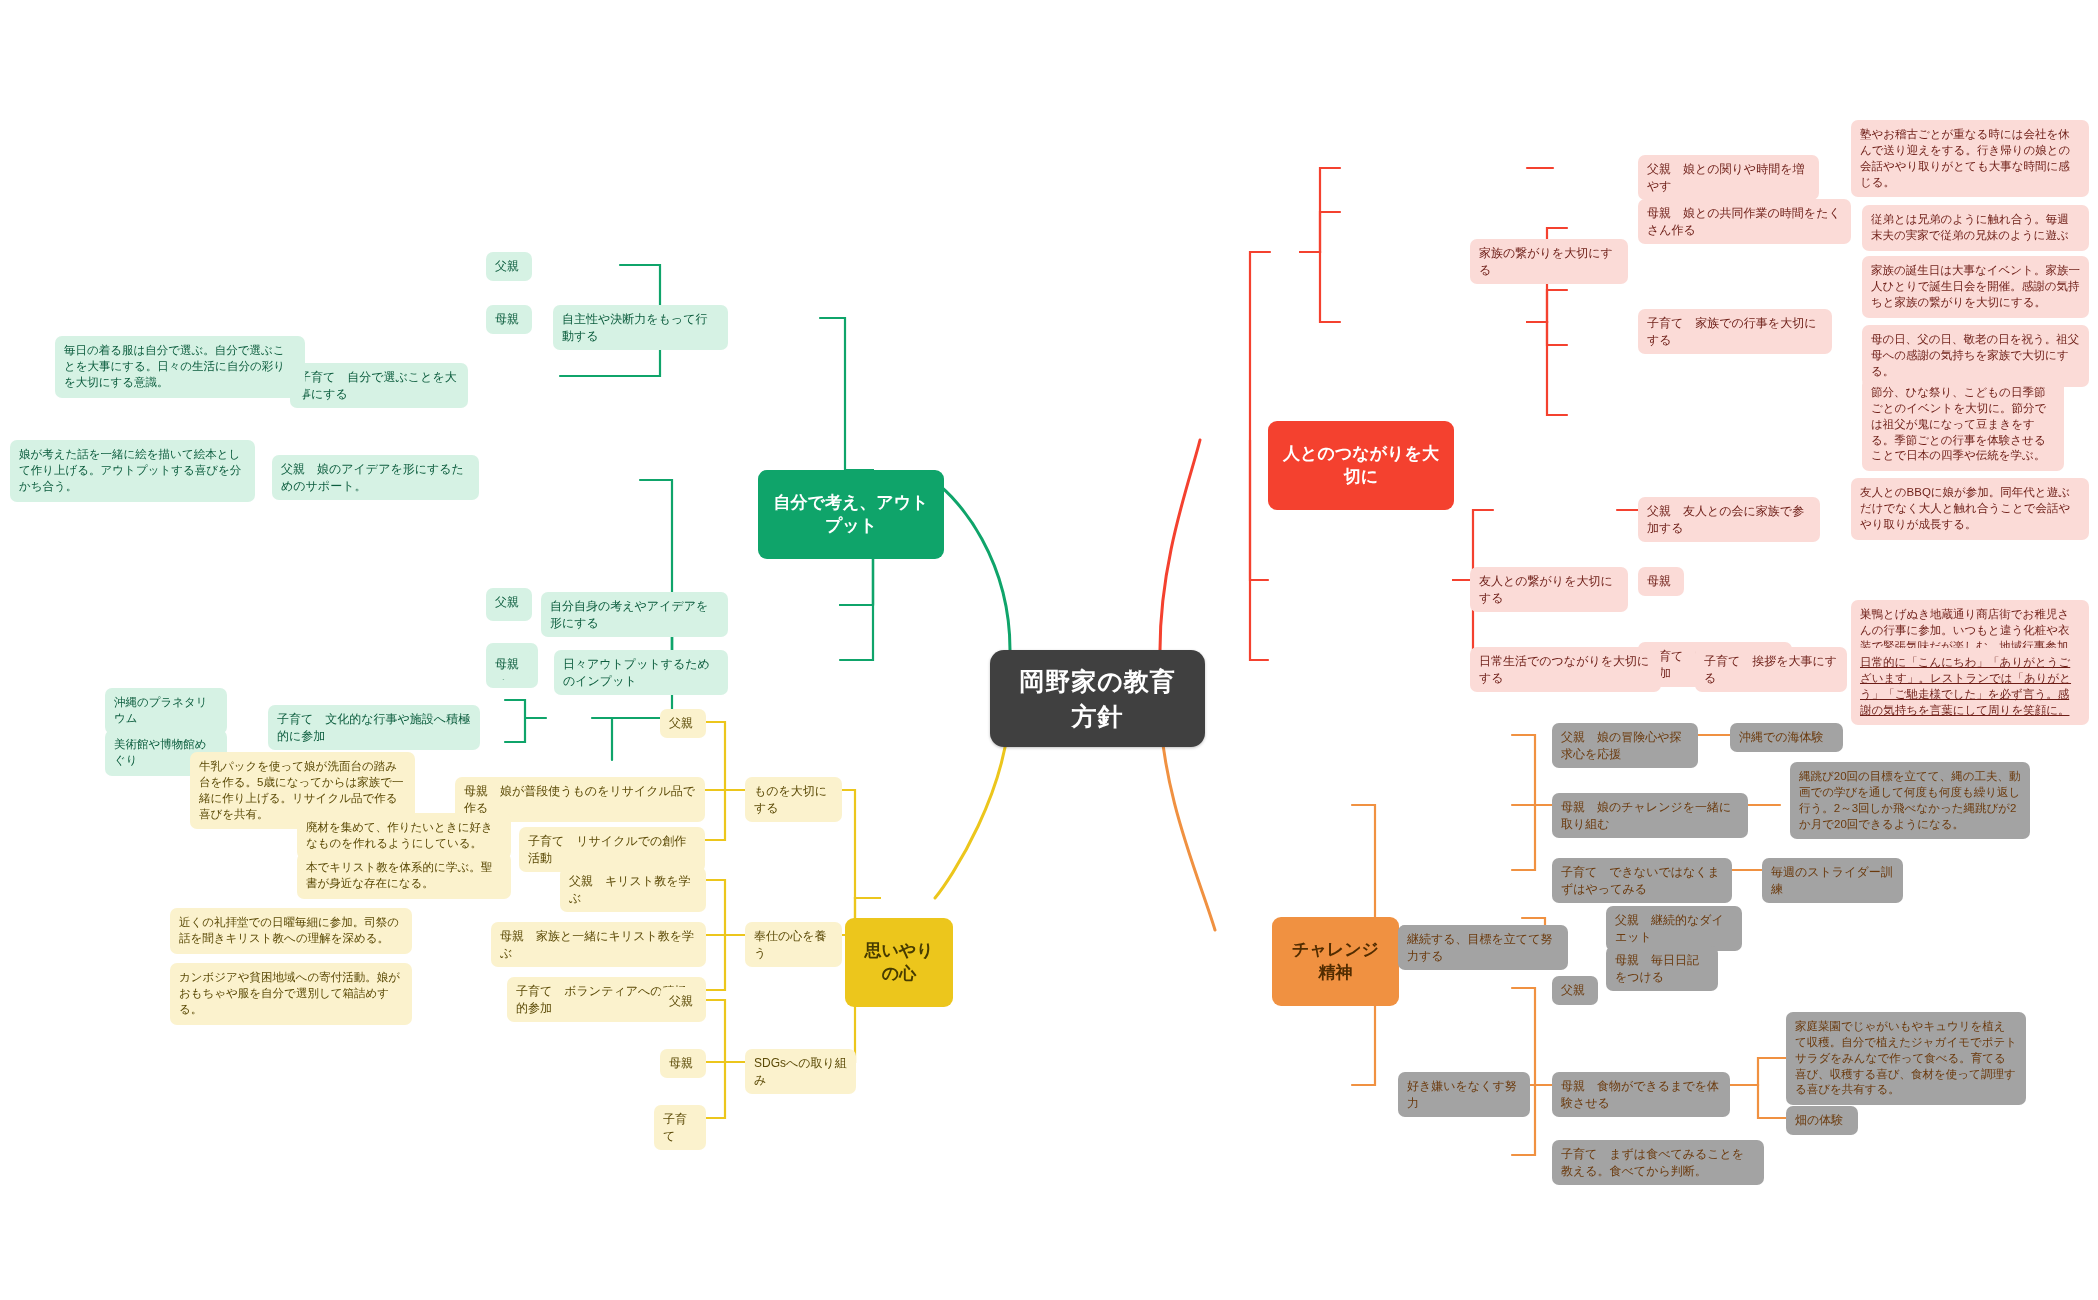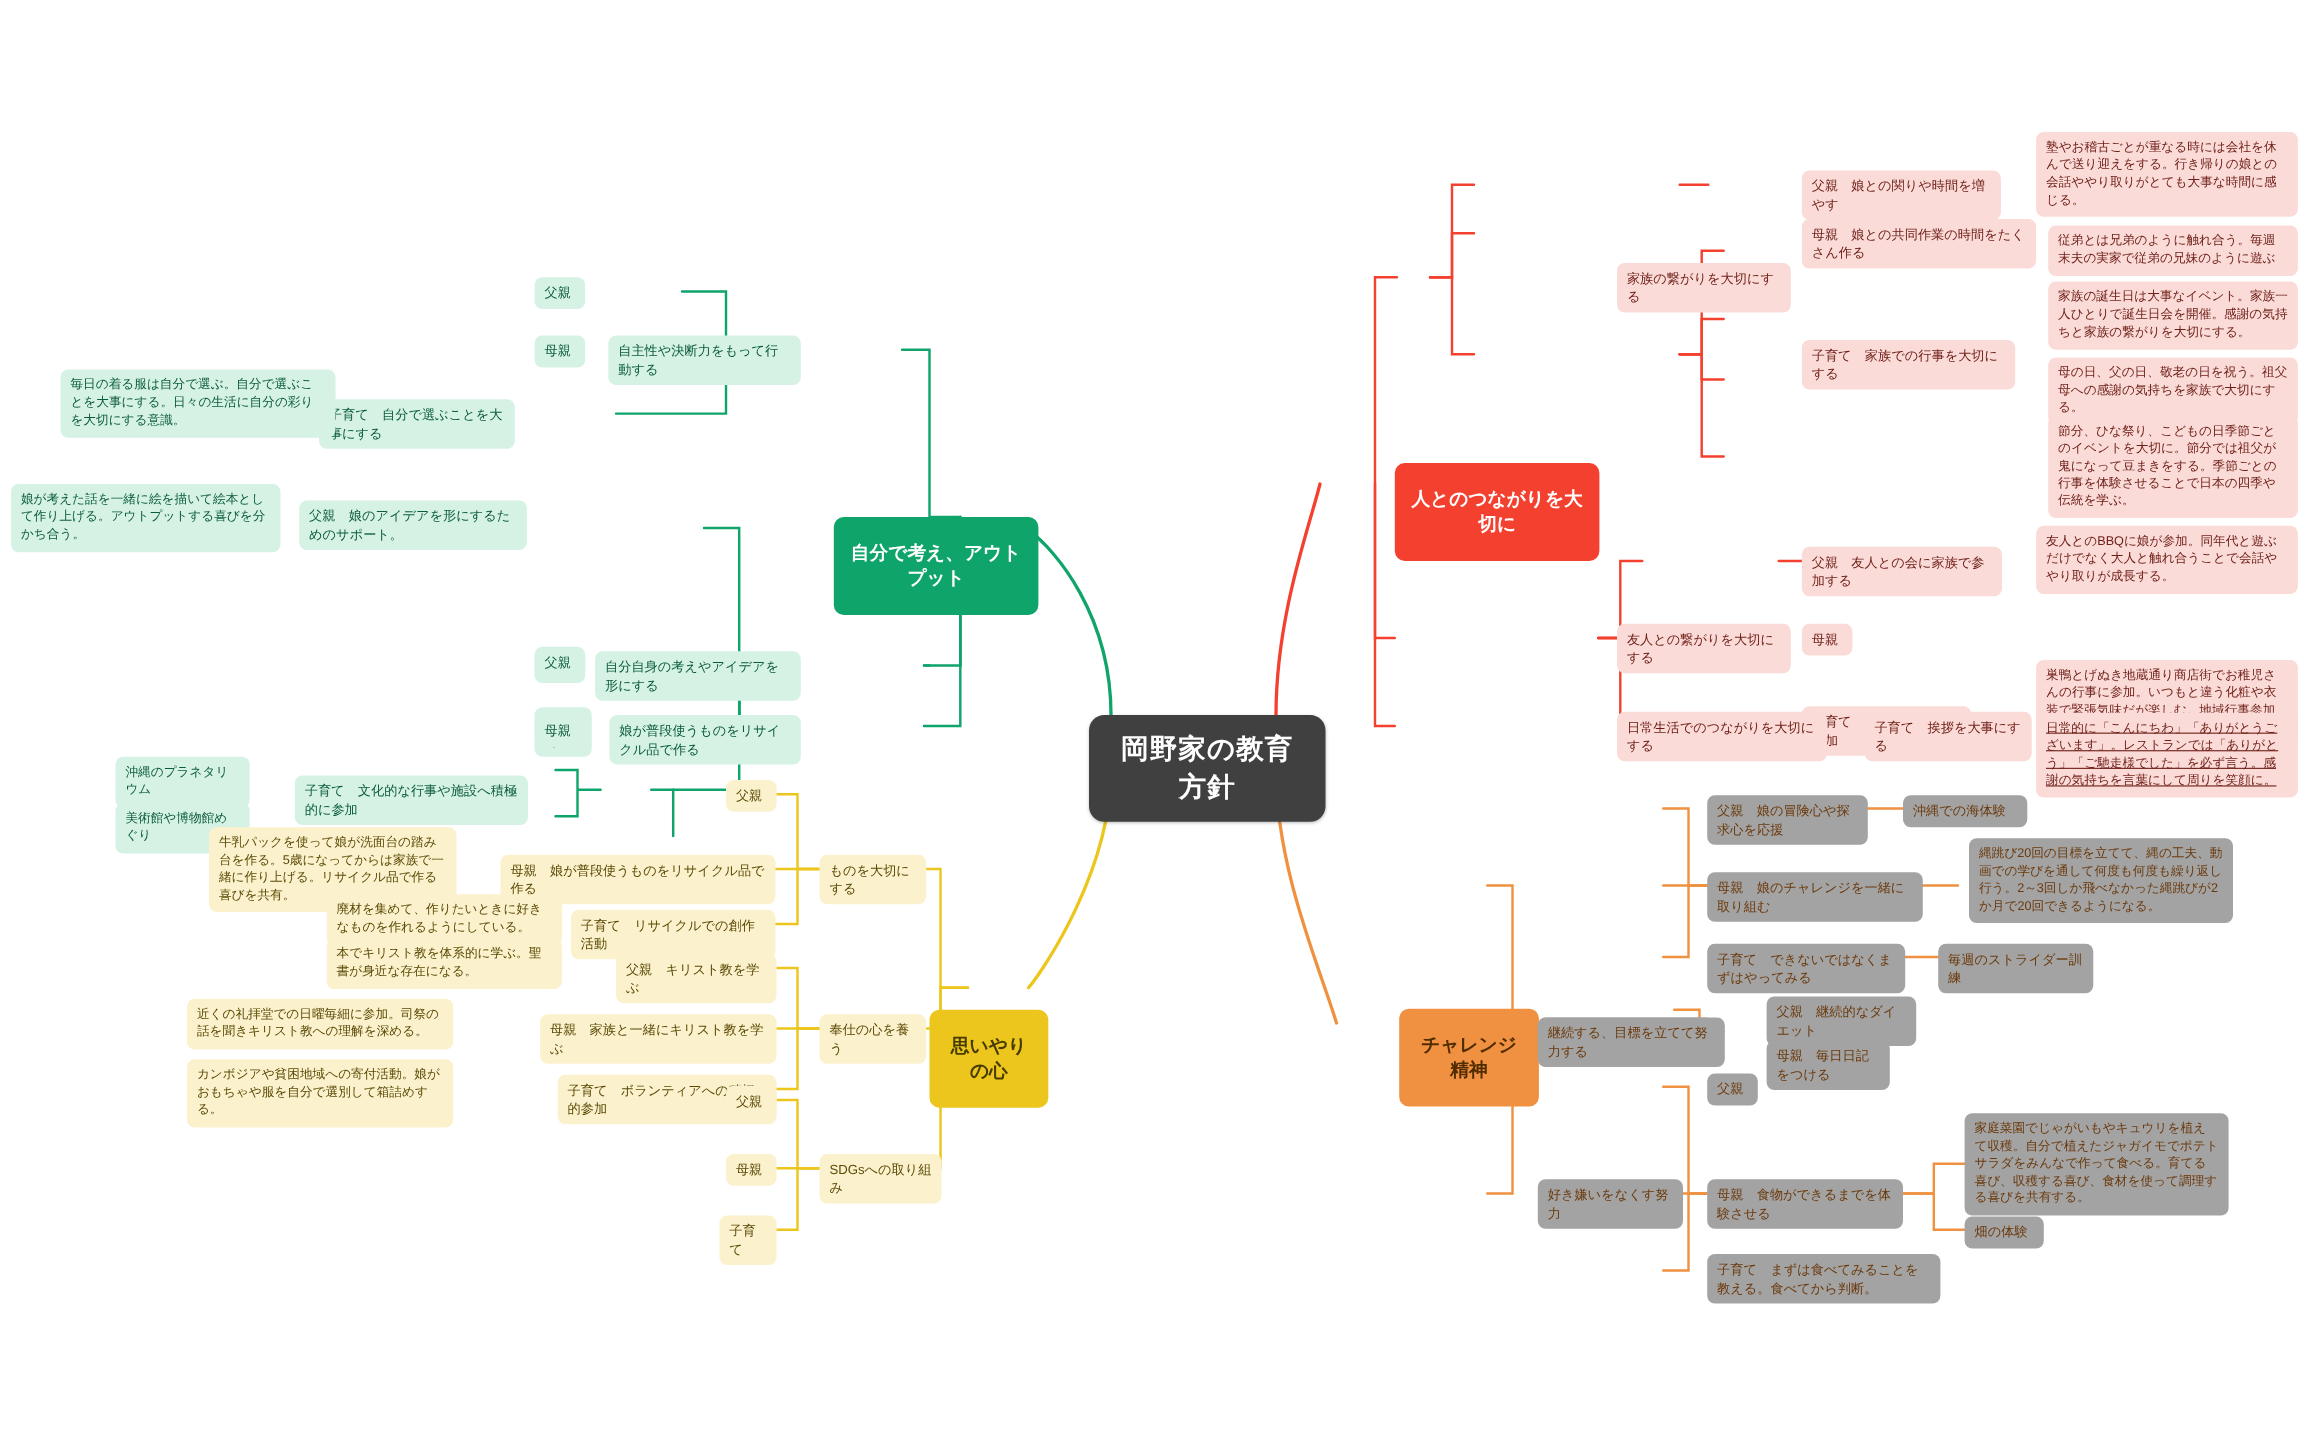--- a/index.html
+++ b/index.html
@@ -176,38 +176,38 @@
   <div class="node chip g" style="left:486px;top:305px;width:46px;">母親</div>
   <div class="node chip g" style="left:290px;top:363px;width:178px;">子育て　自分で選ぶことを大事にする</div>
   <div class="node leaf g" style="left:55px;top:336px;width:250px;">毎日の着る服は自分で選ぶ。自分で選ぶことを大事にする。日々の生活に自分の彩りを大切にする意識。</div>
 
   <div class="node chip g" style="left:541px;top:592px;width:187px;">自分自身の考えやアイデアを形にする</div>
   <div class="node chip g" style="left:272px;top:455px;width:207px;">父親　娘のアイデアを形にするためのサポート。</div>
   <div class="node leaf g" style="left:10px;top:440px;width:245px;">娘が考えた話を一緒に絵を描いて絵本として作り上げる。アウトプットする喜びを分かち合う。</div>
   <div class="node chip g" style="left:486px;top:592px;width:46px;">母親</div>
   <div class="node chip g" style="left:486px;top:643px;width:52px;">子育て</div>
 
-  <div class="node chip g" style="left:554px;top:650px;width:174px;">娘が普段使うものをリサイクル品で作る</div>
+  <div class="node chip g" style="left:554px;top:650px;width:174px;">日々アウトプットするためのインプット</div>
   <div class="node chip g" style="left:486px;top:588px;width:46px;">父親</div>
   <div class="node chip g" style="left:486px;top:650px;width:46px;">母親</div>
   <div class="node chip g" style="left:268px;top:705px;width:212px;">子育て　文化的な行事や施設へ積極的に参加</div>
   <div class="node leaf g" style="left:105px;top:688px;width:122px;">沖縄のプラネタリウム</div>
   <div class="node leaf g" style="left:105px;top:730px;width:122px;">美術館や博物館めぐり</div>
 
   <div class="node b1 red" style="left:1268px;top:421px;width:186px;">人とのつながりを大切に</div>
 
   <div class="node chip r" style="left:1470px;top:239px;width:158px;">家族の繋がりを大切にする</div>
   <div class="node chip r" style="left:1638px;top:155px;width:181px;">父親　娘との関りや時間を増やす</div>
   <div class="node leaf r" style="left:1851px;top:120px;width:238px;">塾やお稽古ごとが重なる時には会社を休んで送り迎えをする。行き帰りの娘との会話ややり取りがとても大事な時間に感じる。</div>
   <div class="node chip r" style="left:1638px;top:199px;width:213px;">母親　娘との共同作業の時間をたくさん作る</div>
   <div class="node chip r" style="left:1638px;top:309px;width:194px;">子育て　家族での行事を大切にする</div>
   <div class="node leaf r" style="left:1862px;top:205px;width:227px;">従弟とは兄弟のように触れ合う。毎週末夫の実家で従弟の兄妹のように遊ぶ</div>
   <div class="node leaf r" style="left:1862px;top:325px;width:227px;">母の日、父の日、敬老の日を祝う。祖父母への感謝の気持ちを家族で大切にする。</div>
   <div class="node leaf r" style="left:1862px;top:256px;width:227px;">家族の誕生日は大事なイベント。家族一人ひとりで誕生日会を開催。感謝の気持ちと家族の繋がりを大切にする。</div>
-  <div class="node leaf r" style="left:1862px;top:378px;width:227px;">節分、ひな祭り、こどもの日季節ごとのイベントを大切に。節分では祖父が鬼になって豆まきをする。季節ごとの行事を体験させることで日本の四季や伝統を学ぶ。</div>
+  <div class="node leaf r" style="left:1862px;top:378px;width:202px;">節分、ひな祭り、こどもの日季節ごとのイベントを大切に。節分では祖父が鬼になって豆まきをする。季節ごとの行事を体験させることで日本の四季や伝統を学ぶ。</div>
 
   <div class="node chip r" style="left:1470px;top:567px;width:158px;">友人との繋がりを大切にする</div>
   <div class="node chip r" style="left:1638px;top:497px;width:182px;">父親　友人との会に家族で参加する</div>
   <div class="node leaf r" style="left:1851px;top:478px;width:238px;">友人とのBBQに娘が参加。同年代と遊ぶだけでなく大人と触れ合うことで会話ややり取りが成長する。</div>
   <div class="node chip r" style="left:1638px;top:567px;width:46px;">母親</div>
   <div class="node chip r" style="left:1638px;top:642px;width:154px;">子育て　町内会の行事に参加</div>
   <div class="node leaf r" style="left:1851px;top:600px;width:238px;">巣鴨とげぬき地蔵通り商店街でお稚児さんの行事に参加。いつもと違う化粧や衣装で緊張気味だが楽しむ。地域行事参加で輪を広げる。</div>
 
   <div class="node chip r" style="left:1470px;top:647px;width:191px;">日常生活でのつながりを大切にする</div>
   <div class="node chip r" style="left:1695px;top:647px;width:152px;">子育て　挨拶を大事にする</div>

